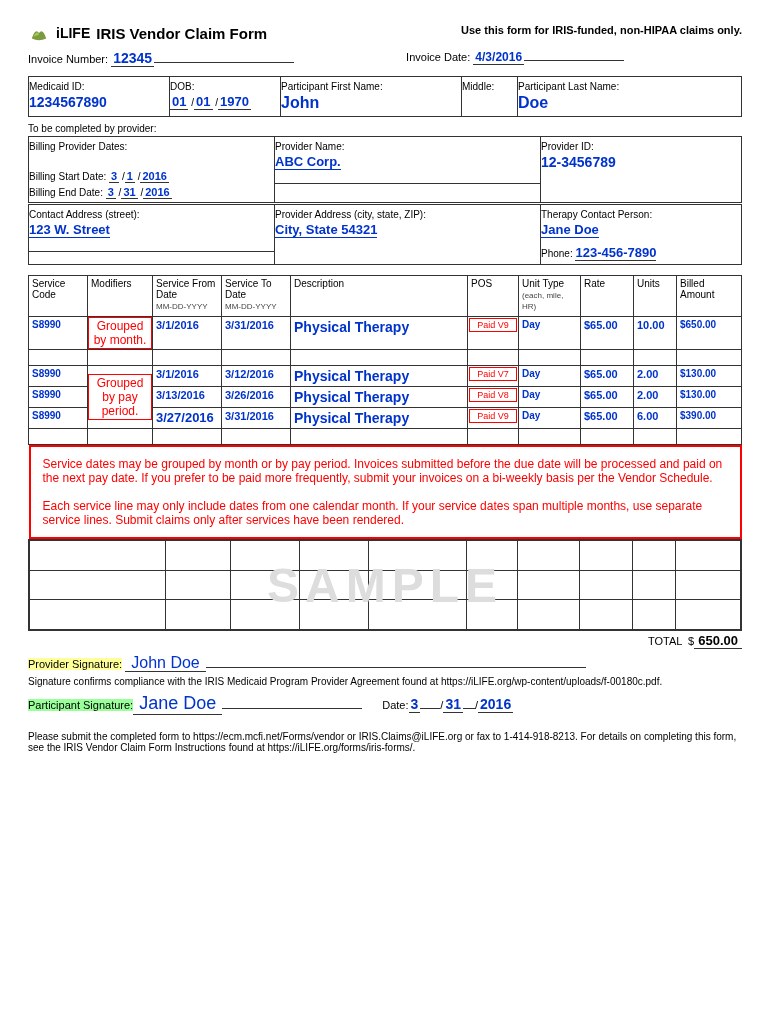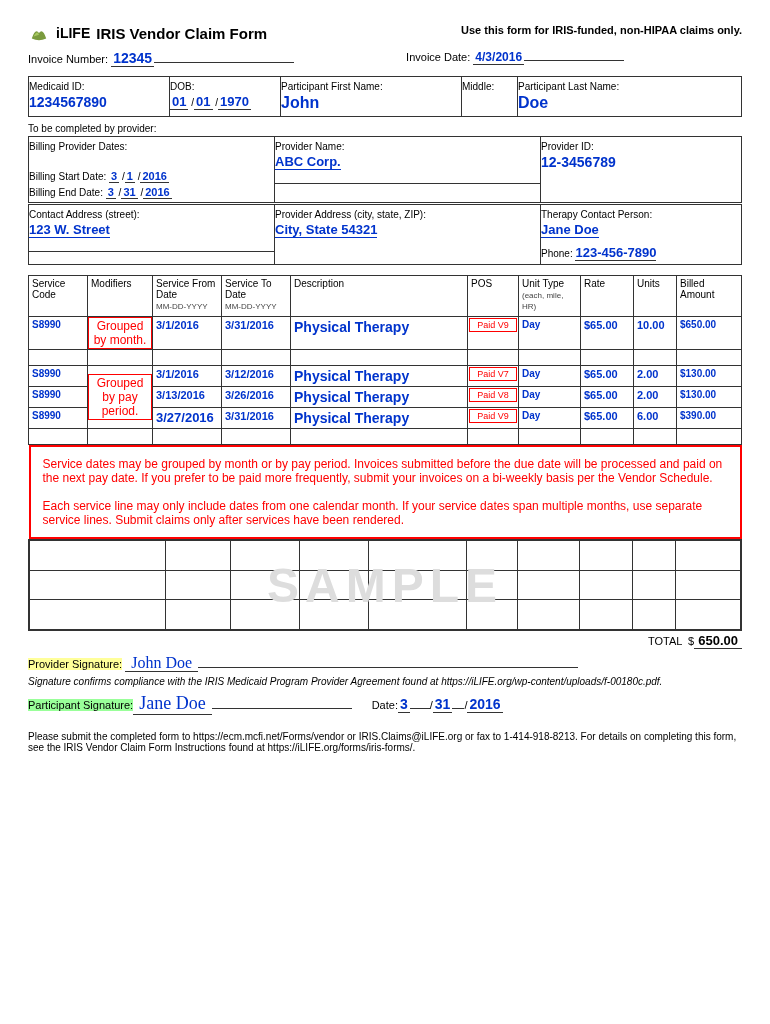--- a/index.html
+++ b/index.html
@@ -25,22 +25,22 @@
 table.svc th{font-weight:normal;height:36px}
 .sub{font-size:8px;color:#444}
 .blue{color:#0033cc;font-weight:bold;font-size:13px}
 .redbox{border:1.5px solid red;color:red;font-size:12px;text-align:center;padding:1px}
 .note-box{border:2px solid red;padding:10px 12px;color:red;font-size:12px;margin:0}
 .sample{font-size:48px;font-weight:bold;color:#ddd;letter-spacing:6px;text-align:center;position:absolute;width:100%;top:50%;left:0;transform:translateY(-50%);pointer-events:none}
 .sample-wrap{position:relative}
 .sig-row{margin-top:6px;font-size:11px}
 .hl-yellow{background:#ffff99}
 .hl-green{background:#99ff99}
-.script{font-family:Liberation Serif, serif;color:#0033cc;font-size:16px;border-bottom:1px solid #333;padding:0 6px}
-.footer{font-size:10px;font-style:italic;margin-top:4px}
+.script{font-family:Liberation Sans, sans-serif;color:#0033cc;font-size:16px;border-bottom:1px solid #333;padding:0 6px}
+.footer{font-size:10px;margin-top:4px}
 .total-row{text-align:right;font-size:11px;margin-top:2px}
 .dob-part{color:#0033cc;font-weight:bold;border-bottom:1px solid #333;padding:0 2px;font-size:13px}
 </style>
 </head>
 <body>
 <div class="page">
 
 <div class="header">
 <div class="logo-title">
 <svg class="logo" viewBox="0 0 24 20">

